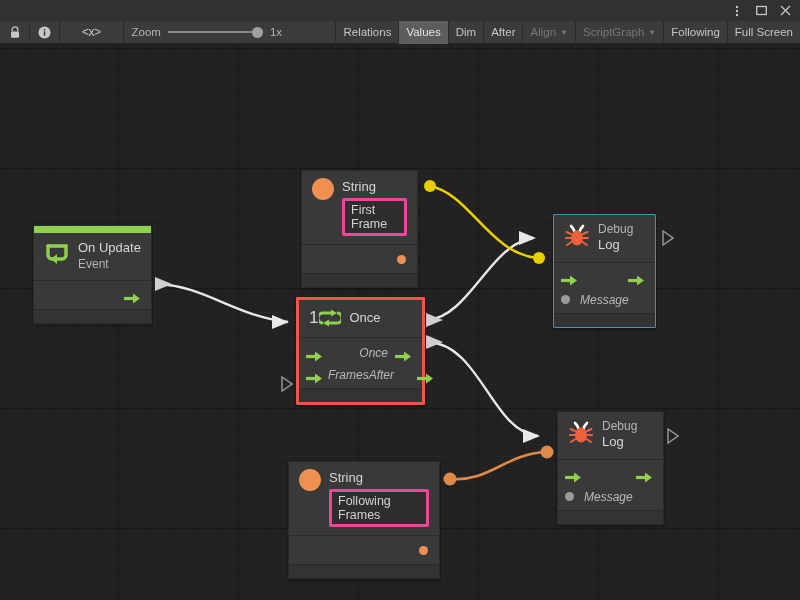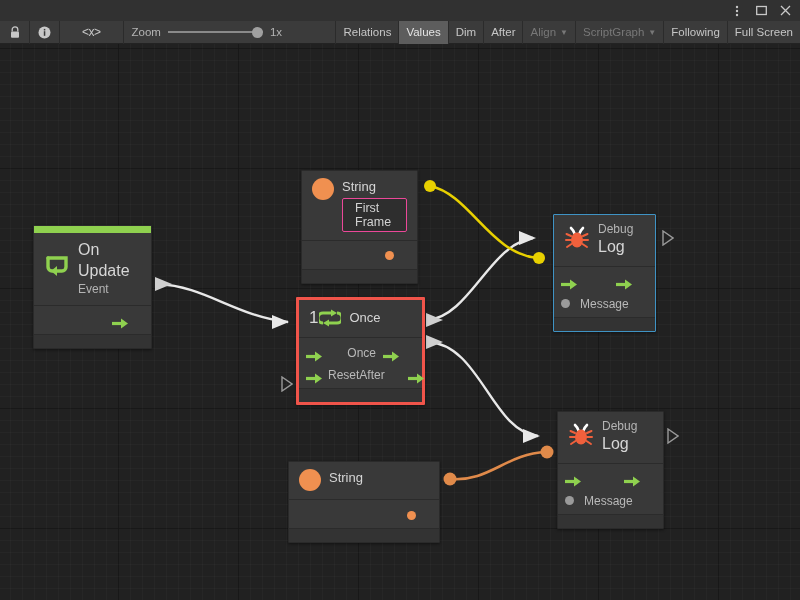--- a/index.html
+++ b/index.html
@@ -79,35 +79,35 @@
     border:1px solid #2a2a2a; border-radius:1px;
     box-shadow:0 1px 3px rgba(0,0,0,.45);
   }
   .node.sel-red { border:3px solid #f0544a; }
   .node.sel-blue { border:1.5px solid #3f93c4; }
   .node-accent { height:7px; background:#8fd14f; }
   .node-head { display:flex; align-items:center; gap:8px; padding:7px 10px 8px 10px;
                border-bottom:1px solid #2b2b2b; }
   .head-text { display:flex; flex-direction:column; justify-content:center; }
   .head-sub { font-size:12px; color:#b4b4b4; line-height:1.25; }
-  .head-main { font-size:16px; color:#d6d6d6; line-height:1.3; }
+  .head-main { font-size:13px; color:#d6d6d6; line-height:1.3; }
   .head-title { font-size:13px; color:#d6d6d6; line-height:1.35; }
-  .node-body { padding:4px 16px 2px 0; }
+  .node-body { padding:4px 4px 2px 0;font-style:italic; }
   .node-foot { height:14px; background:#333333; border-top:1px solid #2b2b2b; }
 
   .port-row { display:flex; align-items:center; height:22px; padding:0 7px; }
   .port-label { font-size:12px; color:#b9b9b9; }
   .spacer { flex:1; }
   .arrow-green { width:16px; height:11px; }
   .dot-gray { width:9px; height:9px; border-radius:50%; background:#9a9a9a; }
   .dot-orange { width:9px; height:9px; border-radius:50%; background:#f09050; }
 
   .field {
-    background:#2e2e2e; border:1px solid #ec4899; border-radius:2px;
-    color:#d2d2d2; font-size:12.5px; padding:2px 12px; display:inline-block;
+    background:#2e2e2e; border:3px solid #ec4899; border-radius:2px;
+    color:#d2d2d2; font-size:12.5px; padding:2px 6px; display:inline-block;
   }
   .circle-orange { width:22px; height:22px; border-radius:50%; background:#f09050; flex:0 0 22px; }
 </style>
 </head>
 <body>
 
 <div id="app">
 
   <div class="titlebar">
     <div class="win-controls">
@@ -289,21 +289,21 @@
             </svg>
           </span>
         </div>
         <div class="port-row">
           <span class="arrow-green">
             <svg width="16" height="11" viewBox="0 0 16 11">
               <path d="M0 5.5 h10" stroke="#8fd14f" stroke-width="3.2"></path>
               <polygon points="9,0.5 16,5.5 9,10.5" fill="#8fd14f"></polygon>
             </svg>
           </span>
-          <span class="port-label" style="margin-left:6px;">Reset</span>
+          <span class="port-label" style="margin-left:6px;">Frames</span>
           <span class="spacer"></span>
           <span class="port-label" style="margin-right:23px;">After</span>
           <span class="arrow-green">
             <svg width="16" height="11" viewBox="0 0 16 11">
               <path d="M0 5.5 h10" stroke="#8fd14f" stroke-width="3.2"></path>
               <polygon points="9,0.5 16,5.5 9,10.5" fill="#8fd14f"></polygon>
             </svg>
           </span>
         </div>
       </div>
@@ -312,20 +312,21 @@
 
     <svg style="position:absolute;left:281px;top:332px;" width="12" height="16">
       <polygon points="1,1 11,8 1,15" fill="none" stroke="#9a9a9a" stroke-width="1.4"></polygon>
     </svg>
 
     <div class="node" style="left:288px; top:417px; width:152px;">
       <div class="node-head" style="align-items:flex-start;">
         <span class="circle-orange"></span>
         <span class="head-text">
           <span class="head-title">String</span>
+          <span class="field" style="margin-top:2px;">Following Frames</span>
         </span>
       </div>
       <div class="node-body">
         <div class="port-row">
           <span class="spacer"></span>
           <span class="dot-orange"></span>
         </div>
       </div>
       <div class="node-foot"></div>
     </div>

